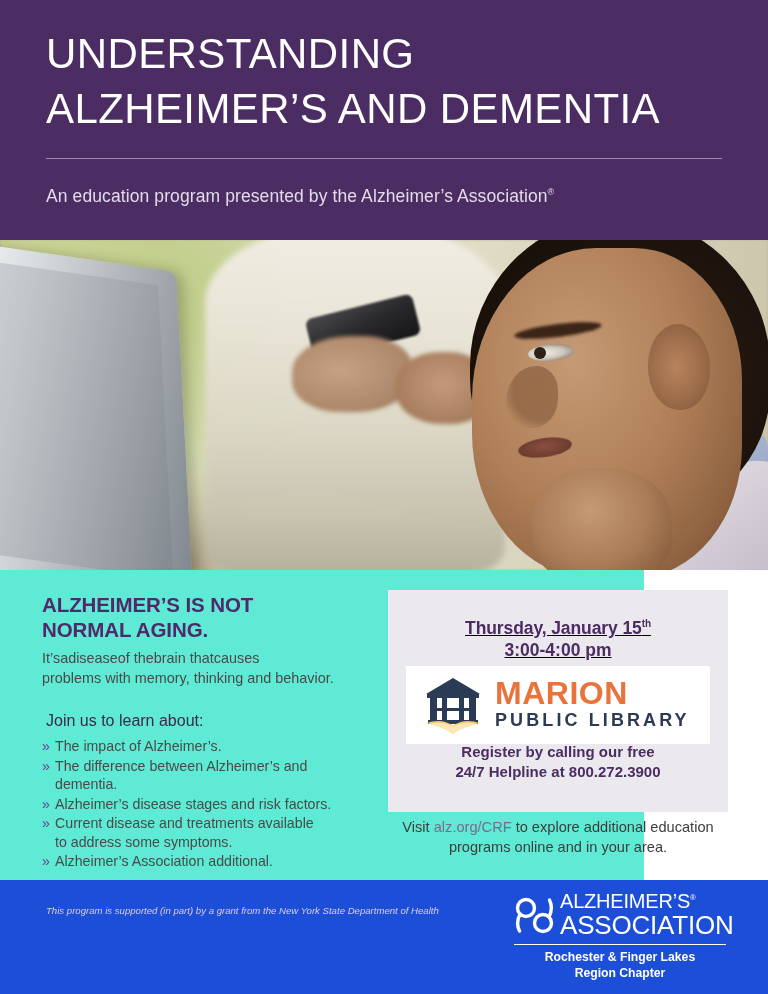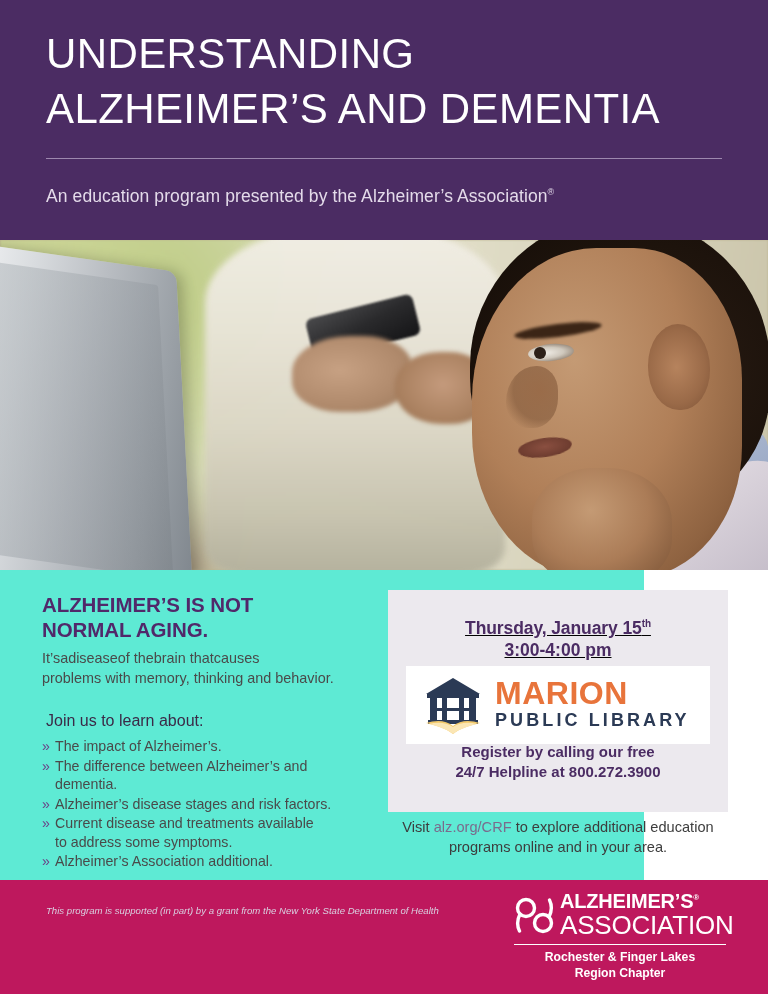--- a/index.html
+++ b/index.html
@@ -368,21 +368,21 @@
     line-height: 1.36;
   }
   .visit-url { color: #7a6b8c; }
 
   
   .footer {
     position: absolute;
     left: 0; top: 880px;
     width: 768px;
     height: 114px;
-    background: #be185d;
+    background: #1d4ed8;
   }
   .footer-note {
     position: absolute;
     left: 46px; top: 25px;
     width: 430px;
     color: #d9d0e0;
     font-size: 9.6px;
     font-style: italic;
     line-height: 1.3;
   }
@@ -393,21 +393,21 @@
   }
   .assoc-top {
     display: flex;
     align-items: center;
   }
   .assoc-mark { width: 42px; height: 42px; flex: 0 0 auto; margin-top: 2px; }
   .assoc-words { margin-left: 4px; }
   .assoc-line1 {
     color: #ffffff;
     font-size: 20px;
-    font-weight: bold;
+    font-weight: normal;
     letter-spacing: -0.2px;
     line-height: 0.98;
   }
   .assoc-line1 sup { font-size: 8px; vertical-align: super; }
   .assoc-line2 {
     color: #ffffff;
     font-size: 26px;
     font-weight: normal;
     letter-spacing: -0.2px;
     line-height: 1.0;

